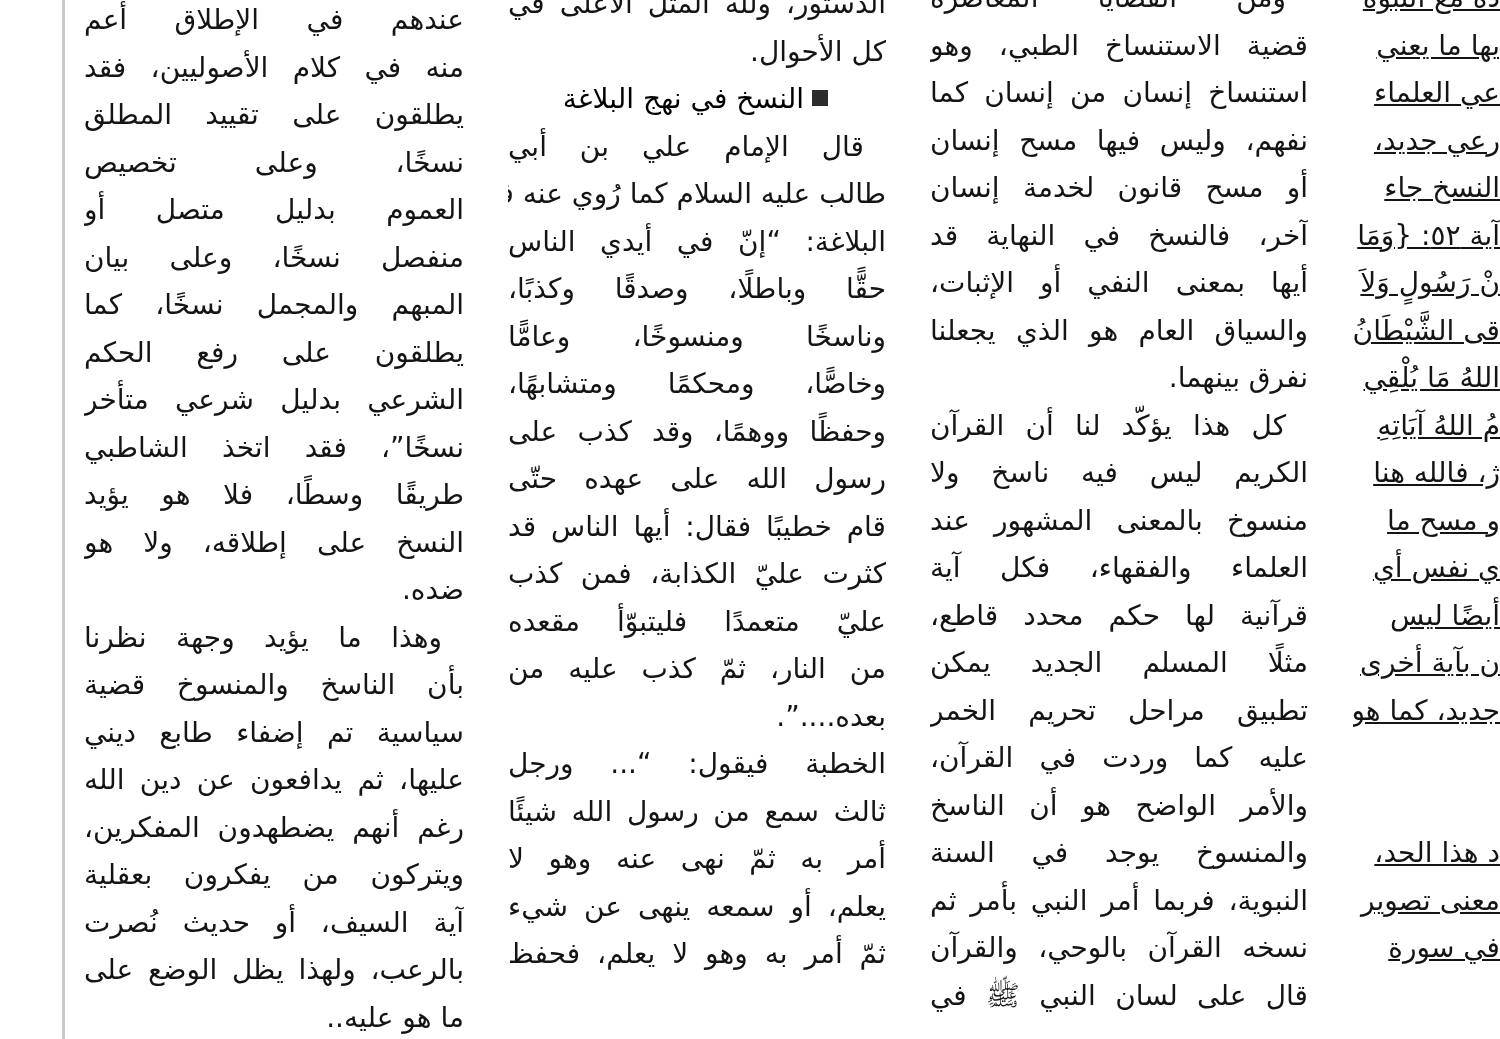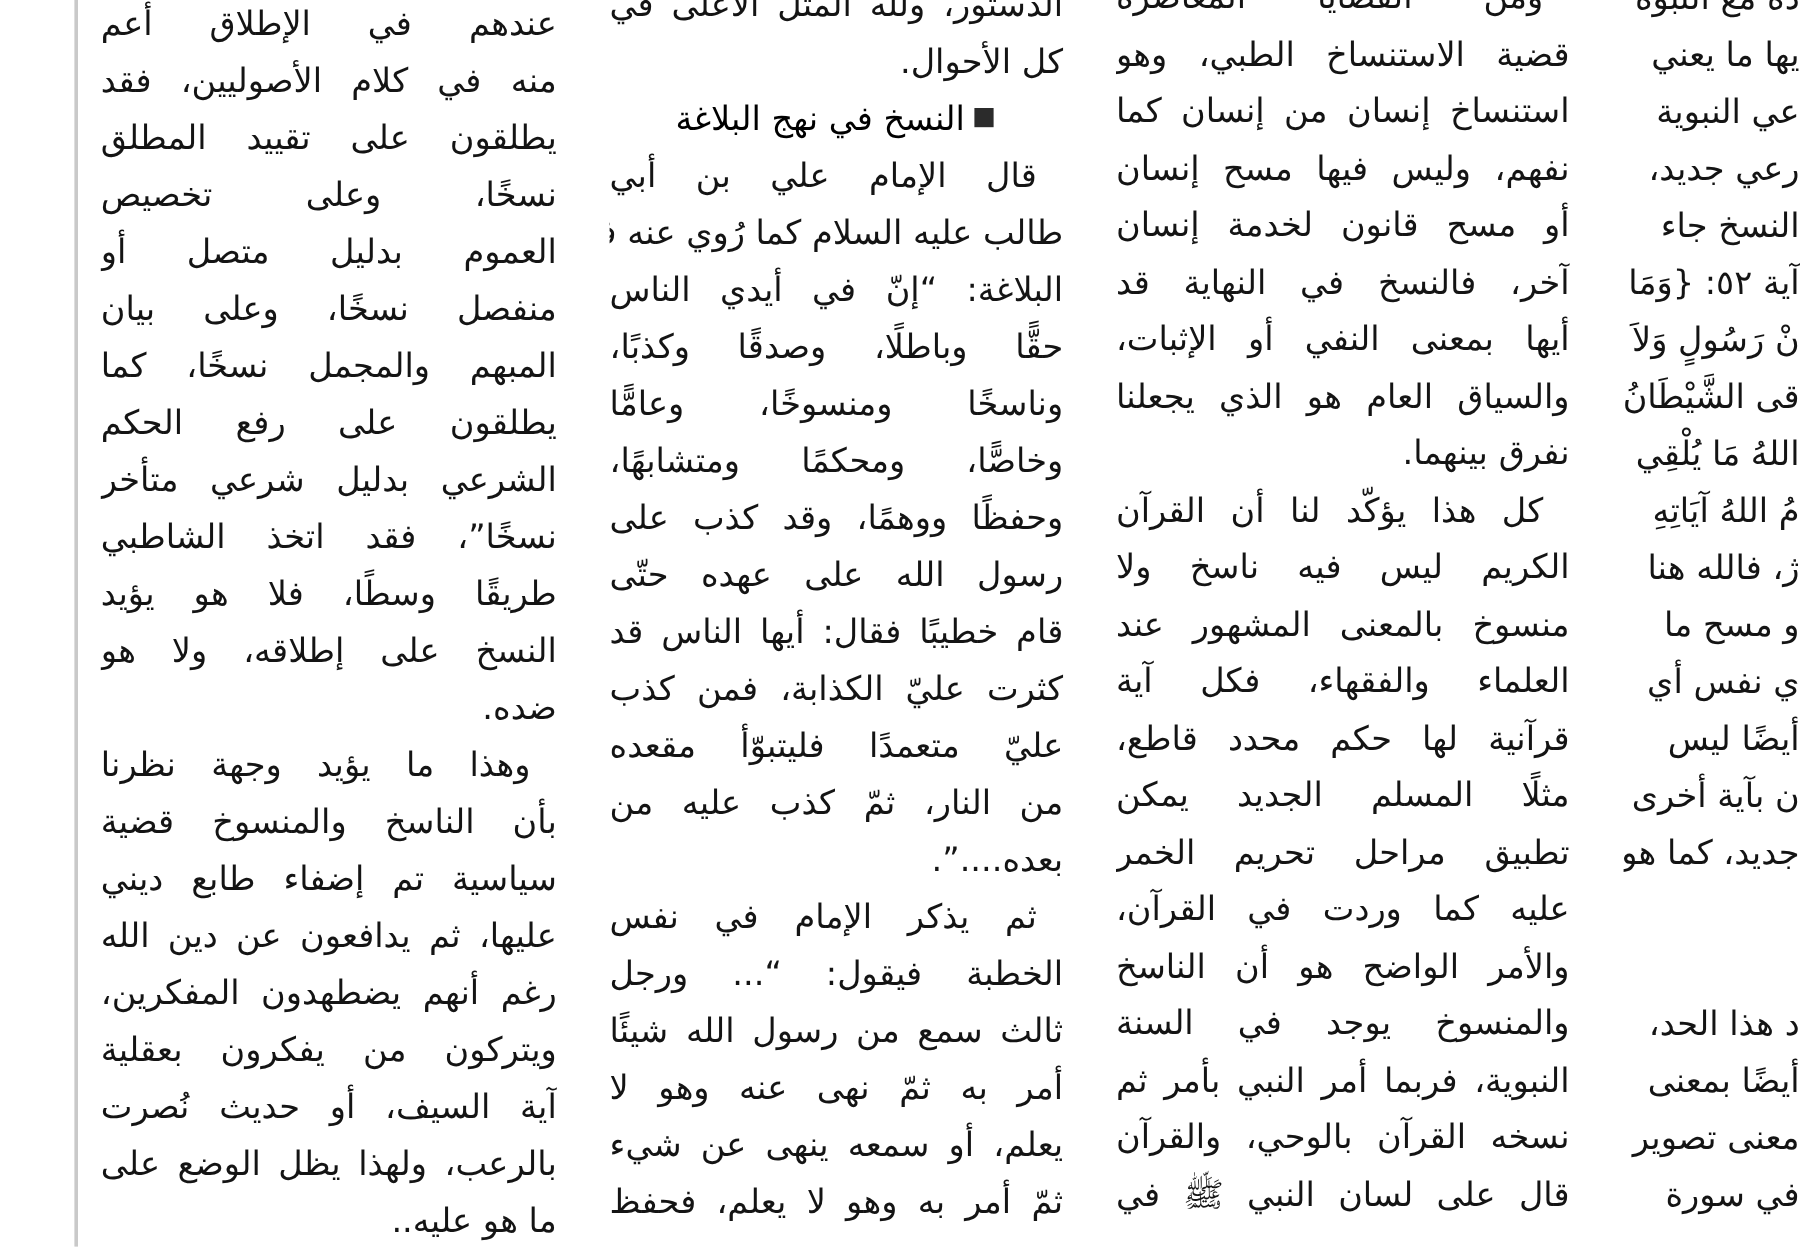--- a/index.html
+++ b/index.html
@@ -51,21 +51,21 @@
   .line.last {
     text-align-last: right;
   }
   .line.indent {
     padding-right: 22px;
   }
   .col1 { left: 84px;  width: 380px; top: -4px; }
   .col2 { left: 508px; width: 378px; top: -20px; }
   .col3 { left: 930px; width: 378px; top: -26px; }
   .col4 { left: 1353px; width: 147px; top: -26px; }
-  .col4 .line { text-align-last: right; }
+  .col4 .line { text-align-last: right; text-decoration: underline; }
   .subhead {
     display: block;
     height: 47.5px;
     color: #000000;
     white-space: nowrap;
     padding-right: 58px;
   }
   .subhead .square {
     display: inline-block;
     width: 16px;
@@ -117,21 +117,20 @@
   <span class="line">حقًّا وباطلًا، وصدقًا وكذبًا،</span>
   <span class="line">وناسخًا ومنسوخًا، وعامًّا</span>
   <span class="line">وخاصًّا، ومحكمًا ومتشابهًا،</span>
   <span class="line">وحفظًا ووهمًا، وقد كذب على</span>
   <span class="line">رسول الله على عهده حتّى</span>
   <span class="line">قام خطيبًا فقال: أيها الناس قد</span>
   <span class="line">كثرت عليّ الكذابة، فمن كذب</span>
   <span class="line">عليّ متعمدًا فليتبوّأ مقعده</span>
   <span class="line">من النار، ثمّ كذب عليه من</span>
   <span class="line last">بعده....”.</span>
-  <span class="line indent">ثم يذكر الإمام في نفس</span>
   <span class="line">الخطبة فيقول: “... ورجل</span>
   <span class="line">ثالث سمع من رسول الله شيئًا</span>
   <span class="line">أمر به ثمّ نهى عنه وهو لا</span>
   <span class="line">يعلم، أو سمعه ينهى عن شيء</span>
   <span class="line">ثمّ أمر به وهو لا يعلم، فحفظ</span>
 </div>
 
 <div class="column col3">
   <span class="line indent">ومن القضايا المعاصرة</span>
   <span class="line">قضية الاستنساخ الطبي، وهو</span>
@@ -154,34 +153,33 @@
   <span class="line">والمنسوخ يوجد في السنة</span>
   <span class="line">النبوية، فربما أمر النبي بأمر ثم</span>
   <span class="line">نسخه القرآن بالوحي، والقرآن</span>
   <span class="line">قال على لسان النبي ﷺ في</span>
 
 </div>
 
 <div class="column col4">
   <span class="line">دة مع النبوة</span>
   <span class="line">يها ما يعني</span>
-  <span class="line">عي النبوية</span>
+  <span class="line">عي العلماء</span>
   <span class="line">رعي جديد،</span>
   <span class="line">النسخ جاء</span>
   <span class="line">آية ٥٢: {وَمَا</span>
   <span class="line">نْ رَسُولٍ وَلاَ</span>
   <span class="line">قى الشَّيْطَانُ</span>
   <span class="line">اللهُ مَا يُلْقِي</span>
   <span class="line">مُ اللهُ آيَاتِهِ</span>
   <span class="line">ﮊ، فالله هنا</span>
   <span class="line">و مسح ما</span>
   <span class="line">ي نفس أي</span>
   <span class="line">أيضًا ليس</span>
   <span class="line">ن بآية أخرى</span>
   <span class="line">جديد، كما هو</span>
   <span class="spacer"></span>
   <span class="spacer"></span>
   <span class="line">د هذا الحد،</span>
-  <span class="line">أيضًا بمعنى</span>
   <span class="line">معنى تصوير</span>
   <span class="line">في سورة</span>
 
 </div>
 
 </body></html>

